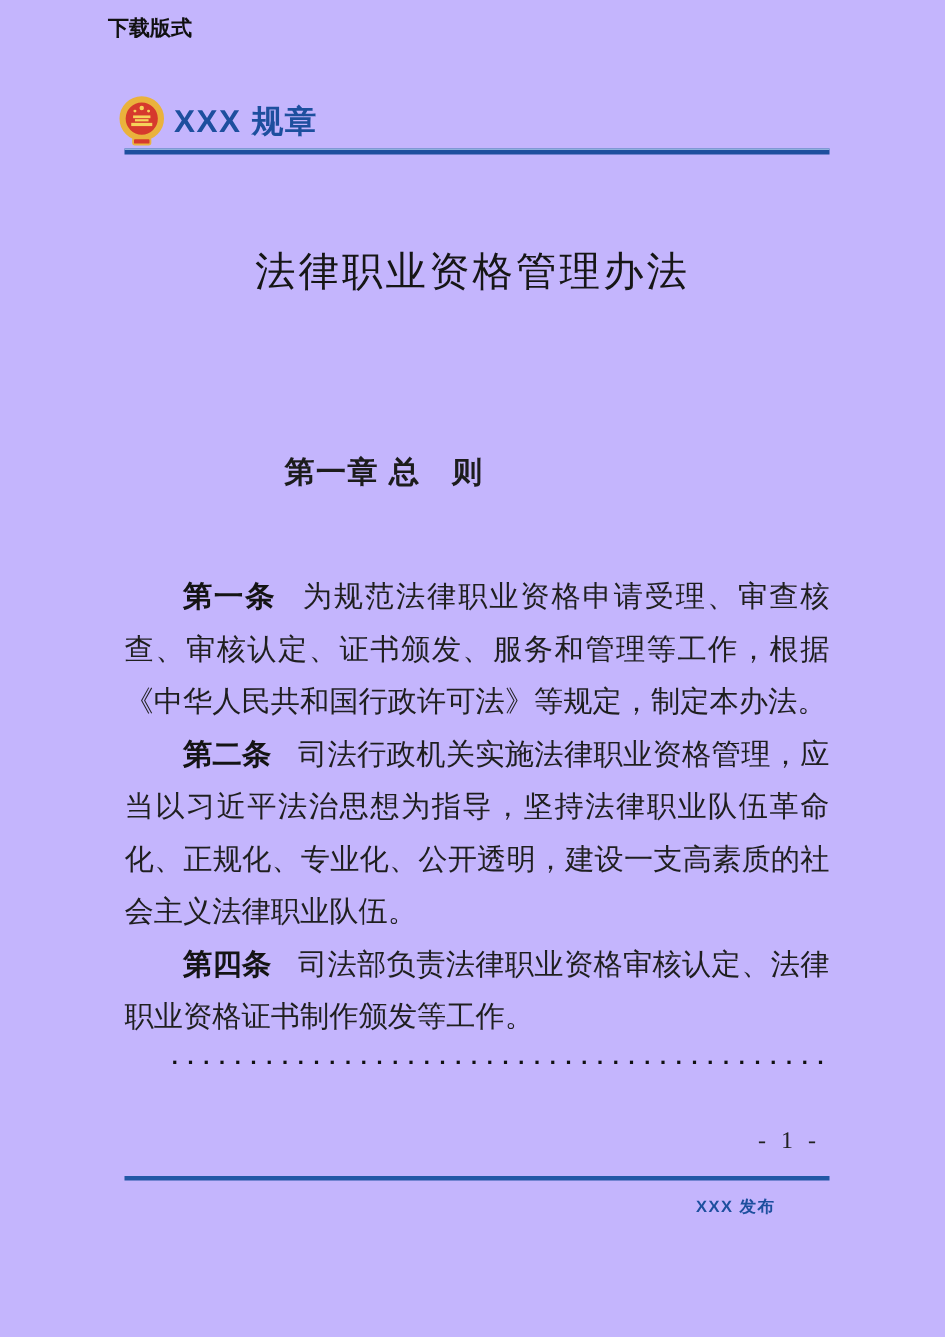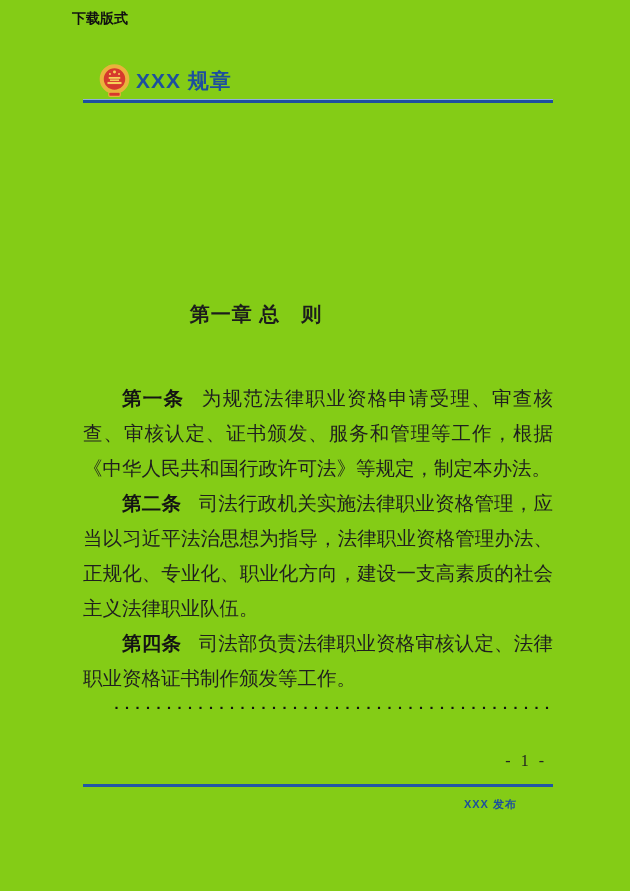--- a/index.html
+++ b/index.html
@@ -4,37 +4,37 @@
 <style>
   html, body {
     margin: 0;
     padding: 0;
     background: #ffffff;
   }
   .page {
     position: relative;
     width: 630px;
     height: 891px;
-    background: #84cc16;
+    background: #c4b5fd;
     overflow: hidden;
     font-family: "Liberation Serif", "DejaVu Serif", serif;
     color: #1f1f1f;
   }
   .download-label {
     position: absolute;
     left: 72px;
     top: 10px;
     font-size: 14px;
     font-weight: bold;
     color: #111111;
     cursor: pointer;
   }
   .header {
     position: absolute;
-    left: 98px;
+    left: 78px;
     top: 62px;
     height: 38px;
     display: flex;
     align-items: center;
   }
   .emblem {
     width: 33px;
     height: 37px;
     display: inline-block;
     margin-right: 5px;
@@ -178,27 +178,28 @@
         <rect x="14.5" y="19.5" width="11" height="1.8" fill="#f6d25a"></rect>
         <rect x="11.5" y="22.5" width="17" height="2.6" fill="#f6d25a"></rect>
         <rect x="13" y="35" width="14" height="5" rx="1.5" fill="#d6392d" stroke="#eab23c" stroke-width="1.5"></rect>
       </svg>
     </span>
     <span class="org">XXX 规章</span>
   </div>
 
   <div class="rule rule-top"></div>
 
+  <h1 class="title">法律职业资格管理办法</h1>
 
 
   <h2 class="chapter">第一章 总　则</h2>
 
   <div class="body-block">
     <p class="article"><span class="art-label">第一条</span><span>为规范法律职业资格申请受理、审查核查、审核认定、证书颁发、服务和管理等工作，根据《中华人民共和国行政许可法》等规定，制定本办法。</span></p>
-    <p class="article"><span class="art-label">第二条</span><span>司法行政机关实施法律职业资格管理，应当以习近平法治思想为指导，法律职业资格管理办法、正规化、专业化、职业化方向，建设一支高素质的社会主义法律职业队伍。</span></p>
+    <p class="article"><span class="art-label">第二条</span><span>司法行政机关实施法律职业资格管理，应当以习近平法治思想为指导，坚持法律职业队伍革命化、正规化、专业化、公开透明，建设一支高素质的社会主义法律职业队伍。</span></p>
     <p class="article"><span class="art-label">第四条</span><span>司法部负责法律职业资格审核认定、法律职业资格证书制作颁发等工作。</span></p>
   </div>
 
   <div class="dots">..............................................................................................................</div>
 
   <div class="page-number">- 1 -</div>
 
   <div class="rule rule-bottom"></div>
 
   <div class="publisher">XXX 发布</div>

